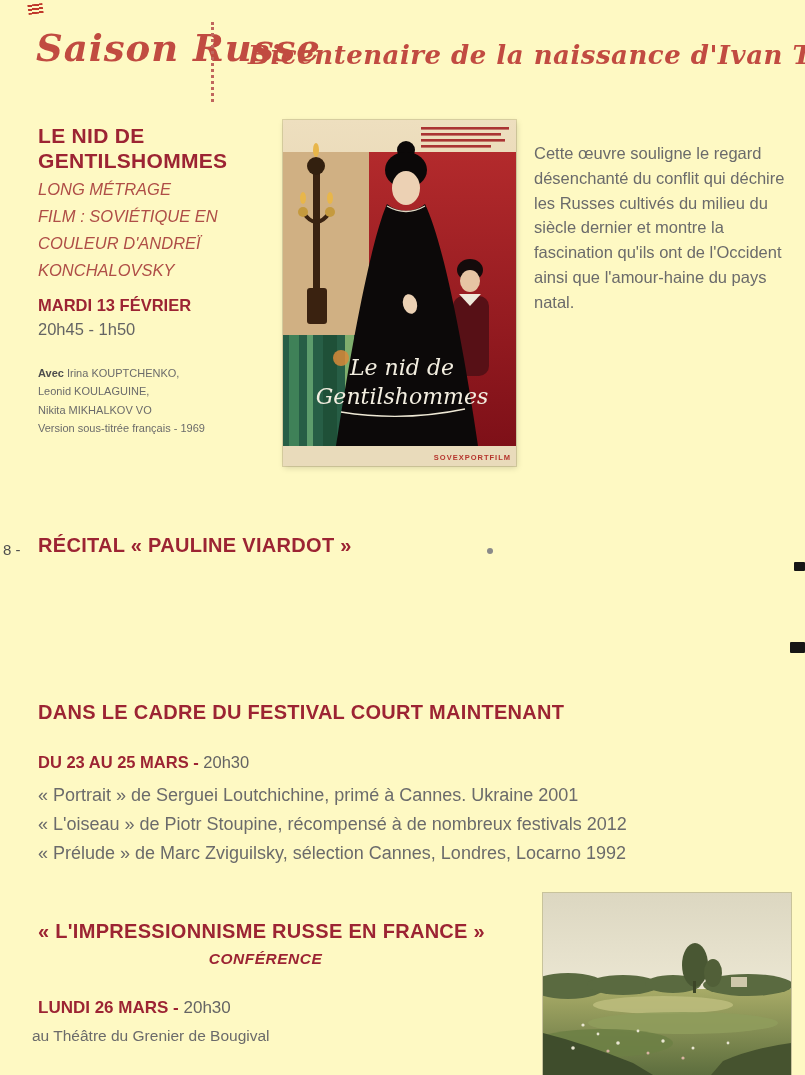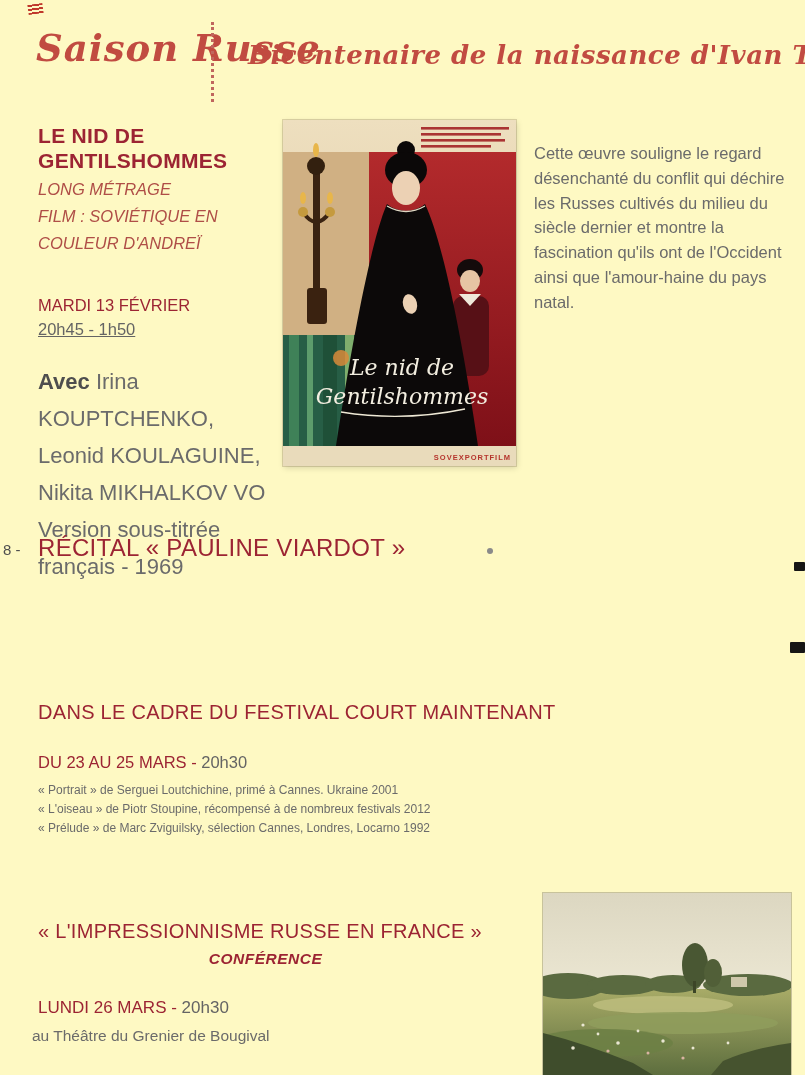--- a/index.html
+++ b/index.html
@@ -12,56 +12,56 @@
     font-family:"Liberation Sans", sans-serif;
   }
   
   .script{
     font-family:"DejaVu Serif", serif;
     font-style:italic;
     font-weight:700;
     color:#c14b41;
     white-space:nowrap;
   }
-  .maroon{color:#9c2433;font-weight:400;}
-  .gray{color:#646464;text-decoration:underline;}
+  .maroon{color:#9c2433;font-weight:700;}
+  .gray{color:#646464;}
   .abs{position:absolute;}
   
   .brand{left:36px;top:26px;font-size:37px;letter-spacing:1px;}
   .header-divider{
     left:211px;top:22px;height:80px;width:0;
     border-left:3px dotted #c0665e;
   }
   .page-title{left:248px;top:40px;font-size:26px;letter-spacing:.5px;}
   
   .film-title{left:38px;top:124px;font-size:21px;line-height:1.18;letter-spacing:.3px;font-weight:700;color:#9c2433;}
   .film-meta{left:38px;top:176px;font-size:16.5px;line-height:1.63;font-style:italic;color:#af4e47;width:230px;}
   .film-date{left:38px;top:296px;font-size:16.5px;}
   .film-time{left:38px;top:320px;font-size:16.5px;}
-  .film-cast{left:38px;top:364px;font-size:22px;line-height:1.68;color:#6b6b6b;width:250px;}
+  .film-cast{left:38px;top:364px;font-size:11px;line-height:1.68;color:#6b6b6b;width:250px;}
   .cast-prefix{font-weight:700;color:#4e4e4e;}
   
   .poster{
     left:283px;top:120px;width:233px;height:346px;
     box-shadow:0 0 0 1px rgba(120,100,70,.25), 1px 2px 6px rgba(0,0,0,.15);
   }
   
   .film-desc{left:534px;top:131px;width:262px;font-size:16.5px;line-height:1.5;color:#6b6b6b;}
   .film-desc .p2{margin-top:10px;}
   .ital{font-style:italic;}
   
   .page-number{left:3px;top:541px;font-size:15px;color:#4f4f4f;}
   
-  .recital-title{left:38px;top:534px;font-size:24px;letter-spacing:.3px;}
+  .recital-title{left:38px;top:534px;font-size:20px;letter-spacing:.3px;}
   .recital-date{left:38px;top:587px;font-size:16.5px;}
   .recital-detail{left:38px;top:612px;font-size:16px;color:#6b6b6b;}
   
   .festival-title{left:38px;top:701px;font-size:20px;letter-spacing:.3px;}
   .festival-date{left:38px;top:753px;font-size:16.5px;}
-  .festival-films{left:38px;top:781px;font-size:12px;line-height:1.6;color:#6b6b6b;}
+  .festival-films{left:38px;top:781px;font-size:18px;line-height:1.6;color:#6b6b6b;}
   
   .conf-title{left:38px;top:920px;font-size:20px;letter-spacing:.3px;}
   .conf-subtitle{left:38px;top:950px;width:455px;text-align:center;font-size:15.5px;font-style:italic;font-weight:700;color:#9c2433;letter-spacing:.5px;}
   .conf-date{left:38px;top:998px;font-size:17px;}
   .conf-venue{left:32px;top:1027px;font-size:15.5px;color:#6b6b6b;}
   
   .painting{
     left:543px;top:893px;width:248px;height:182px;
     box-shadow:0 0 0 1px rgba(100,95,80,.35);
   }
@@ -93,20 +93,21 @@
 
   <div class="abs film-title">
     <div>LE NID DE</div>
     <div>GENTILSHOMMES</div>
   </div>
 
   <div class="abs film-meta">
     <div>LONG MÉTRAGE</div>
     <div>FILM : SOVIÉTIQUE EN</div>
     <div>COULEUR D'ANDREÏ</div>
+    <div>KONCHALOVSKY</div>
   </div>
 
   <div class="abs film-date maroon">MARDI 13 FÉVRIER</div>
   <div class="abs film-time gray">20h45 - 1h50</div>
 
   <div class="abs film-cast">
     <div><span class="cast-prefix">Avec </span><span>Irina KOUPTCHENKO,</span></div>
     <div>Leonid KOULAGUINE,</div>
     <div>Nikita MIKHALKOV VO</div>
     <div>Version sous-titrée français - 1969</div>

